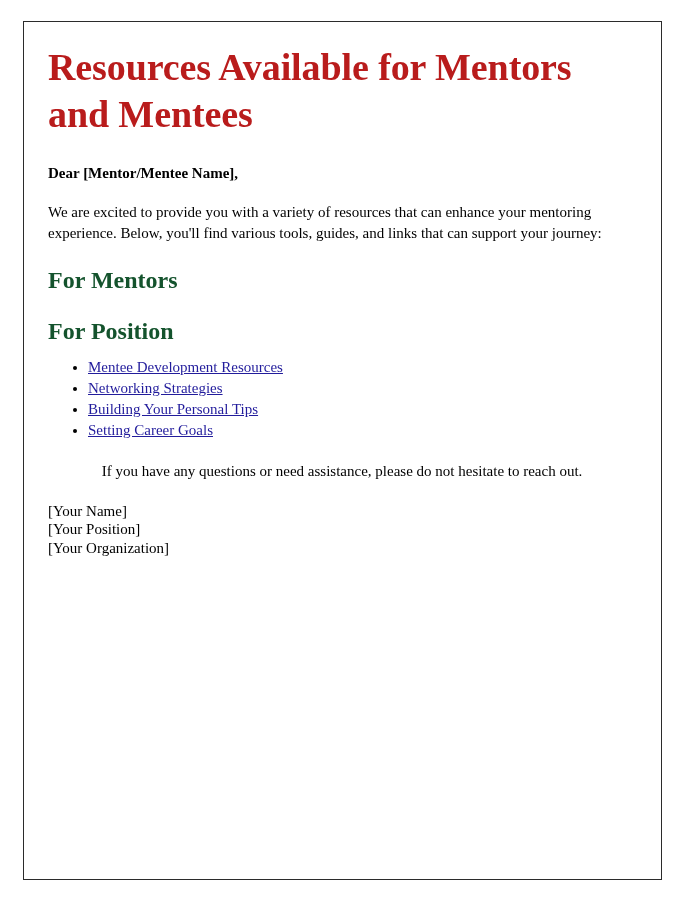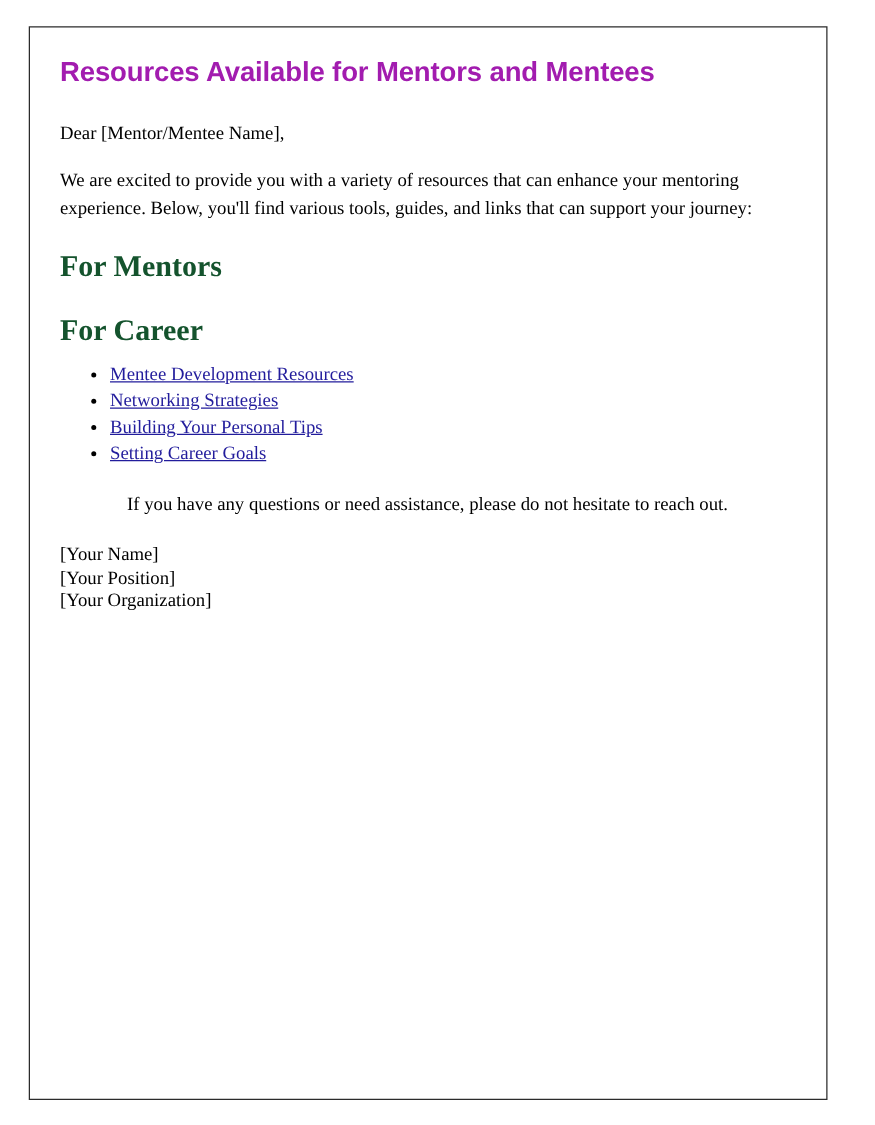--- a/index.html
+++ b/index.html
@@ -27,35 +27,36 @@
   }
 
   .page-content {
     position: absolute;
     left: 24px;
     top: 22px;
     width: 588px;
   }
 
   .doc-title {
-    font-family: Liberation Sans, sans-serif;
-    font-size: 22px;
+    font-family: Liberation Serif, serif;
+    font-size: 38px;
     font-weight: bold;
     line-height: 1.23;
     margin: 0 0 0 0;
     padding: 0;
     letter-spacing: -0.1px;
-    color: #a21caf;
+    color: #b91c1c;
   }
 
   .salutation {
     font-size: 15px;
     line-height: 1.35;
     margin: 26px 0 0 0;
     padding: 0;
+    font-weight: bold;
   }
 
   .intro-paragraph {
     font-size: 15px;
     line-height: 1.42;
     margin: 18px 0 0 0;
     padding: 0;
   }
 
   .section-heading {
@@ -120,21 +121,21 @@
 
     <h1 class="doc-title">Resources Available for Mentors and Mentees</h1>
 
     <p class="salutation">Dear [Mentor/Mentee Name],</p>
 
     <p class="intro-paragraph">We are excited to provide you with a variety of resources that can enhance your mentoring experience. Below, you'll find various tools, guides, and links that can support your journey:</p>
 
     <h2 class="section-heading">For Mentors</h2>
 
 
-    <h2 class="section-heading">For Career</h2>
+    <h2 class="section-heading">For Position</h2>
 
     <ul class="link-list">
       <li>
         <a href="#" class="resource-link">Mentee Development Resources</a>
       </li>
       <li>
         <a href="#" class="resource-link">Networking Strategies</a>
       </li>
       <li>
         <a href="#" class="resource-link">Building Your Personal Tips</a>

